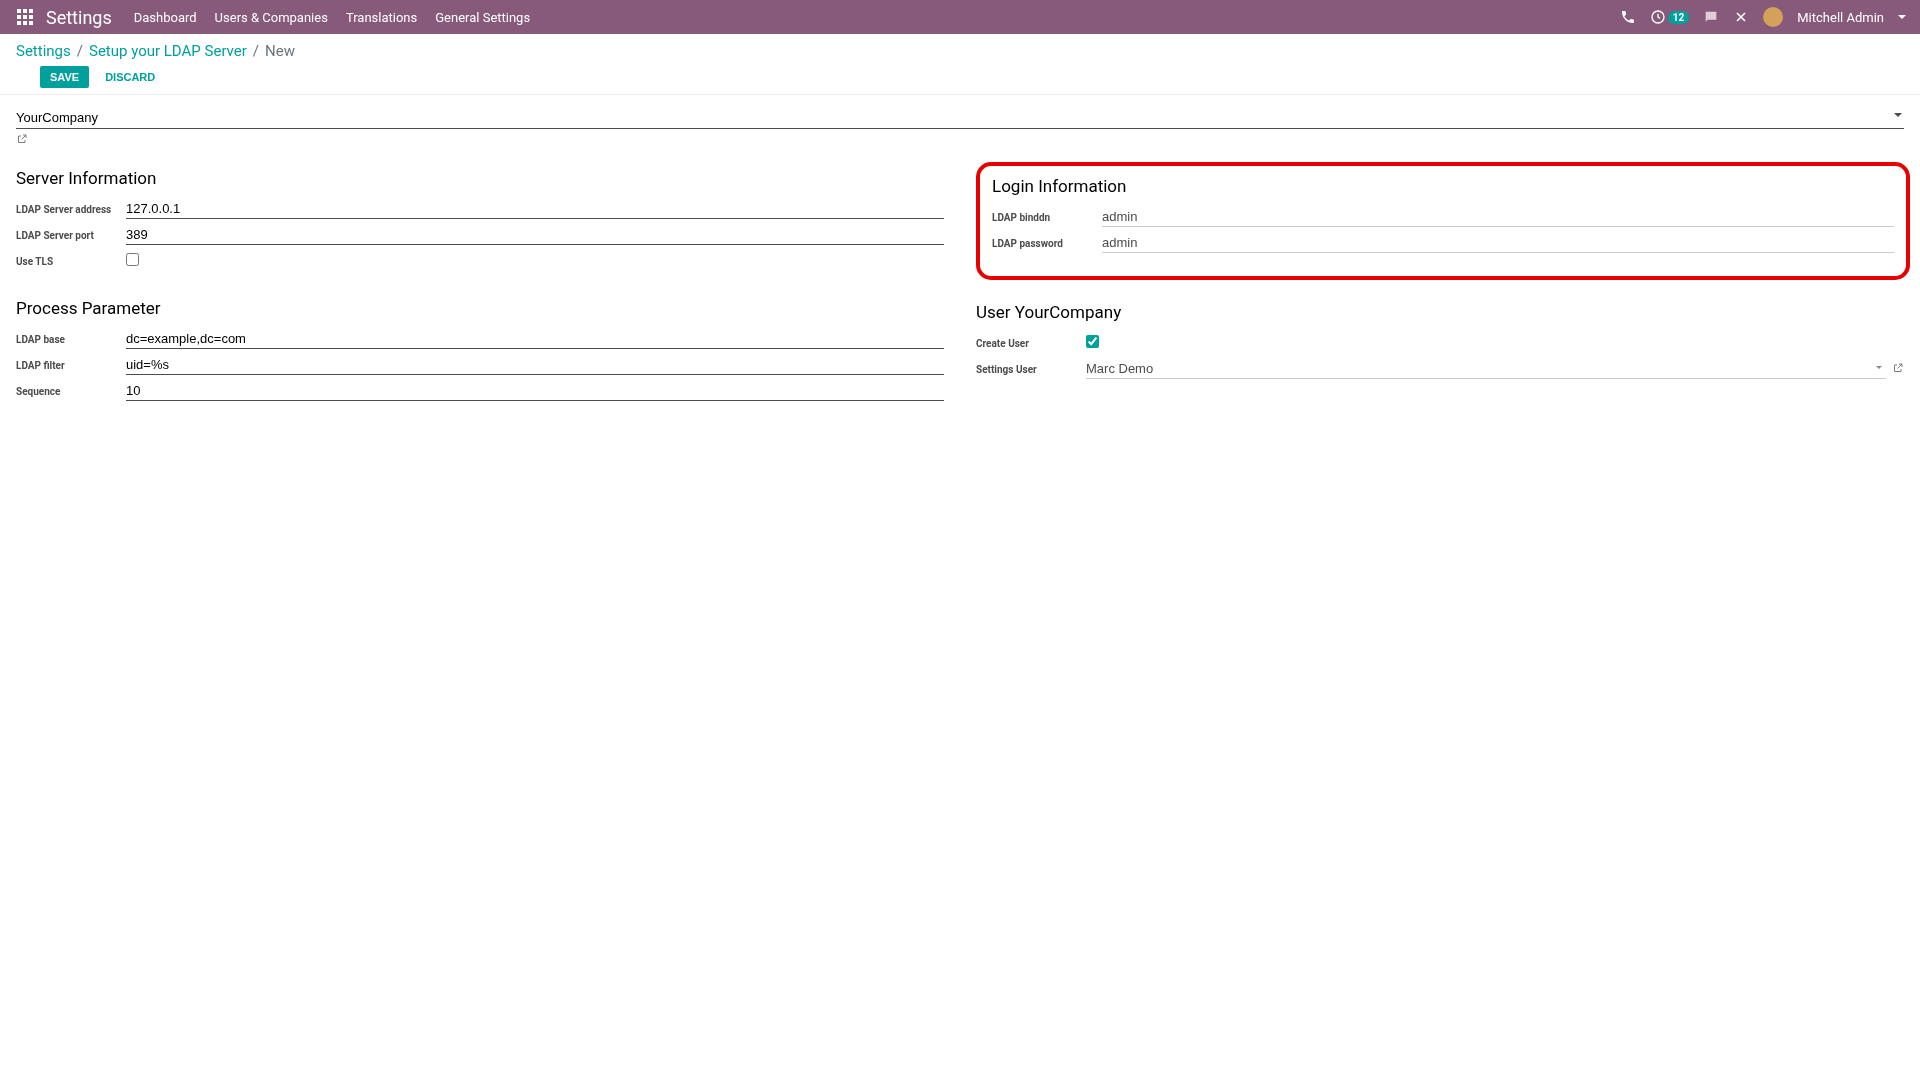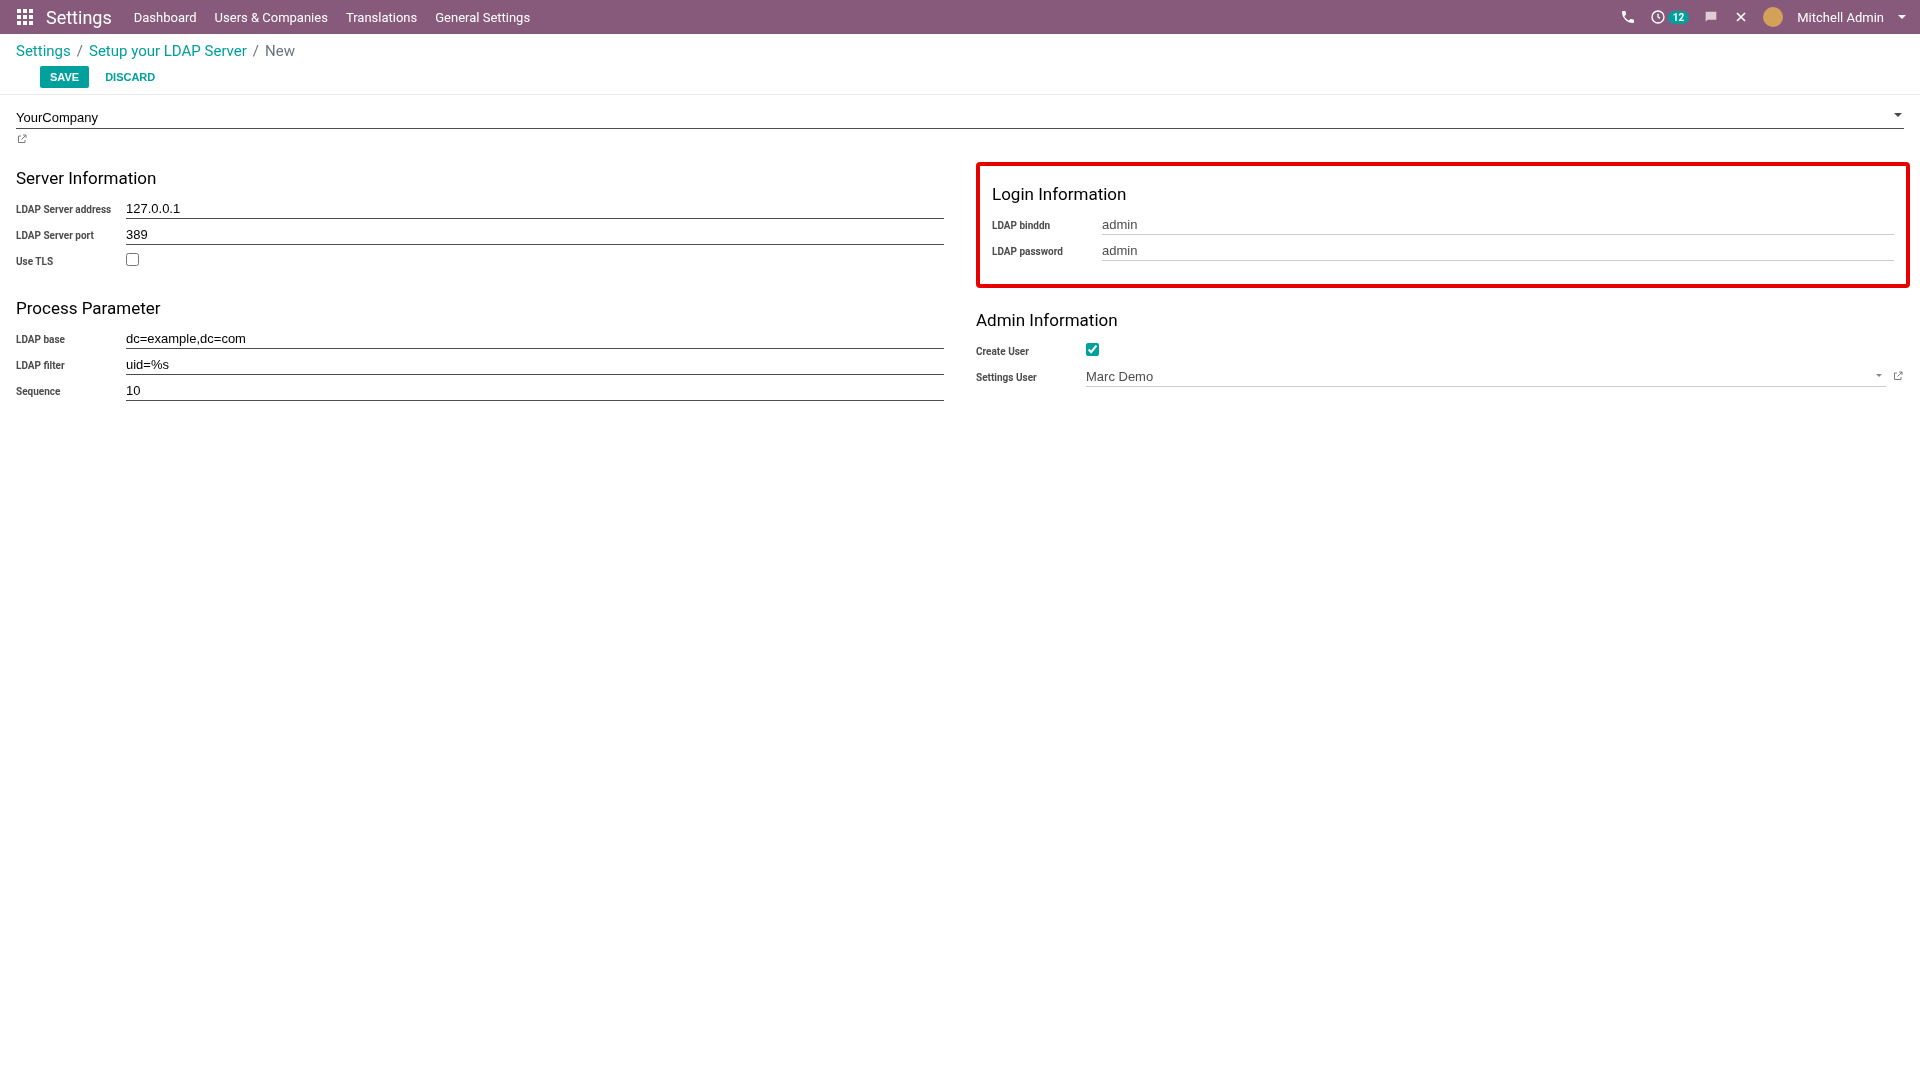--- a/index.html
+++ b/index.html
@@ -41,21 +41,21 @@
   .form-cols { display:flex; gap:32px; margin-top:20px; }
   .col { flex:1; min-width:0; }
   .group-title { font-size:17px; color:#000000; font-weight:400; margin-bottom:10px; }
   .frow { display:flex; align-items:center; margin-bottom:4px; min-height:22px; }
   .flabel { width:110px; font-size:10px; font-weight:bold; color:#4c4c4c; flex-shrink:0; }
   .fwidget { flex:1; }
   .txt-input { width:100%; border:none; border-bottom:1px solid #4c4c4c; font-size:13px; padding:2px 0; background:transparent; outline:none; }
   .txt-display { width:100%; border:none; border-bottom:1px solid #ccc; font-size:13px; padding:2px 0; background:transparent; outline:none; color:#4c4c4c; }
   .chk { width:13px; height:13px; cursor:pointer; accent-color:#00a09d; }
 
-  .highlight-box { border:4px solid #e60000; border-radius:4px; padding:18px 12px 18px 12px; margin-top:-6px; margin-right:-6px; }
+  .highlight-box { border:4px solid #e60000; border-radius:15px; padding:10px 12px 18px 12px; margin-top:-6px; margin-right:-6px; }
 
   .m2o-field { display:flex; align-items:center; gap:6px; }
   .m2o-field .m2o-wrap { flex:1; }
   .m2o-field .txt-display { border-bottom:1px solid #ccc; padding-right:18px; }
   .m2o-field .m2o-caret2 { position:absolute; right:4px; top:7px; width:0; height:0; border-left:3px solid transparent; border-right:3px solid transparent; border-top:3px solid #888; }
 
   .group-gap { height:22px; }
 </style>
 </head>
 <body>
@@ -181,21 +181,21 @@
           <div class="fwidget"><input class="txt-display" value="admin" style=""></div>
         </div>
         <div class="frow">
           <div class="flabel">LDAP password</div>
           <div class="fwidget"><input class="txt-display" value="admin" style=""></div>
         </div>
       </div>
 
       <div class="group-gap"></div>
 
-      <div class="group-title">Admin Information</div>
+      <div class="group-title">User YourCompany</div>
       <div class="frow">
         <div class="flabel">Create User</div>
         <div class="fwidget"><input type="checkbox" class="chk" checked="" style=""></div>
       </div>
       <div class="frow">
         <div class="flabel">Settings User</div>
         <div class="fwidget m2o-field">
           <div class="m2o-wrap">
             <input class="txt-display" value="Marc Demo" style="">
             <span class="m2o-caret2"></span>

